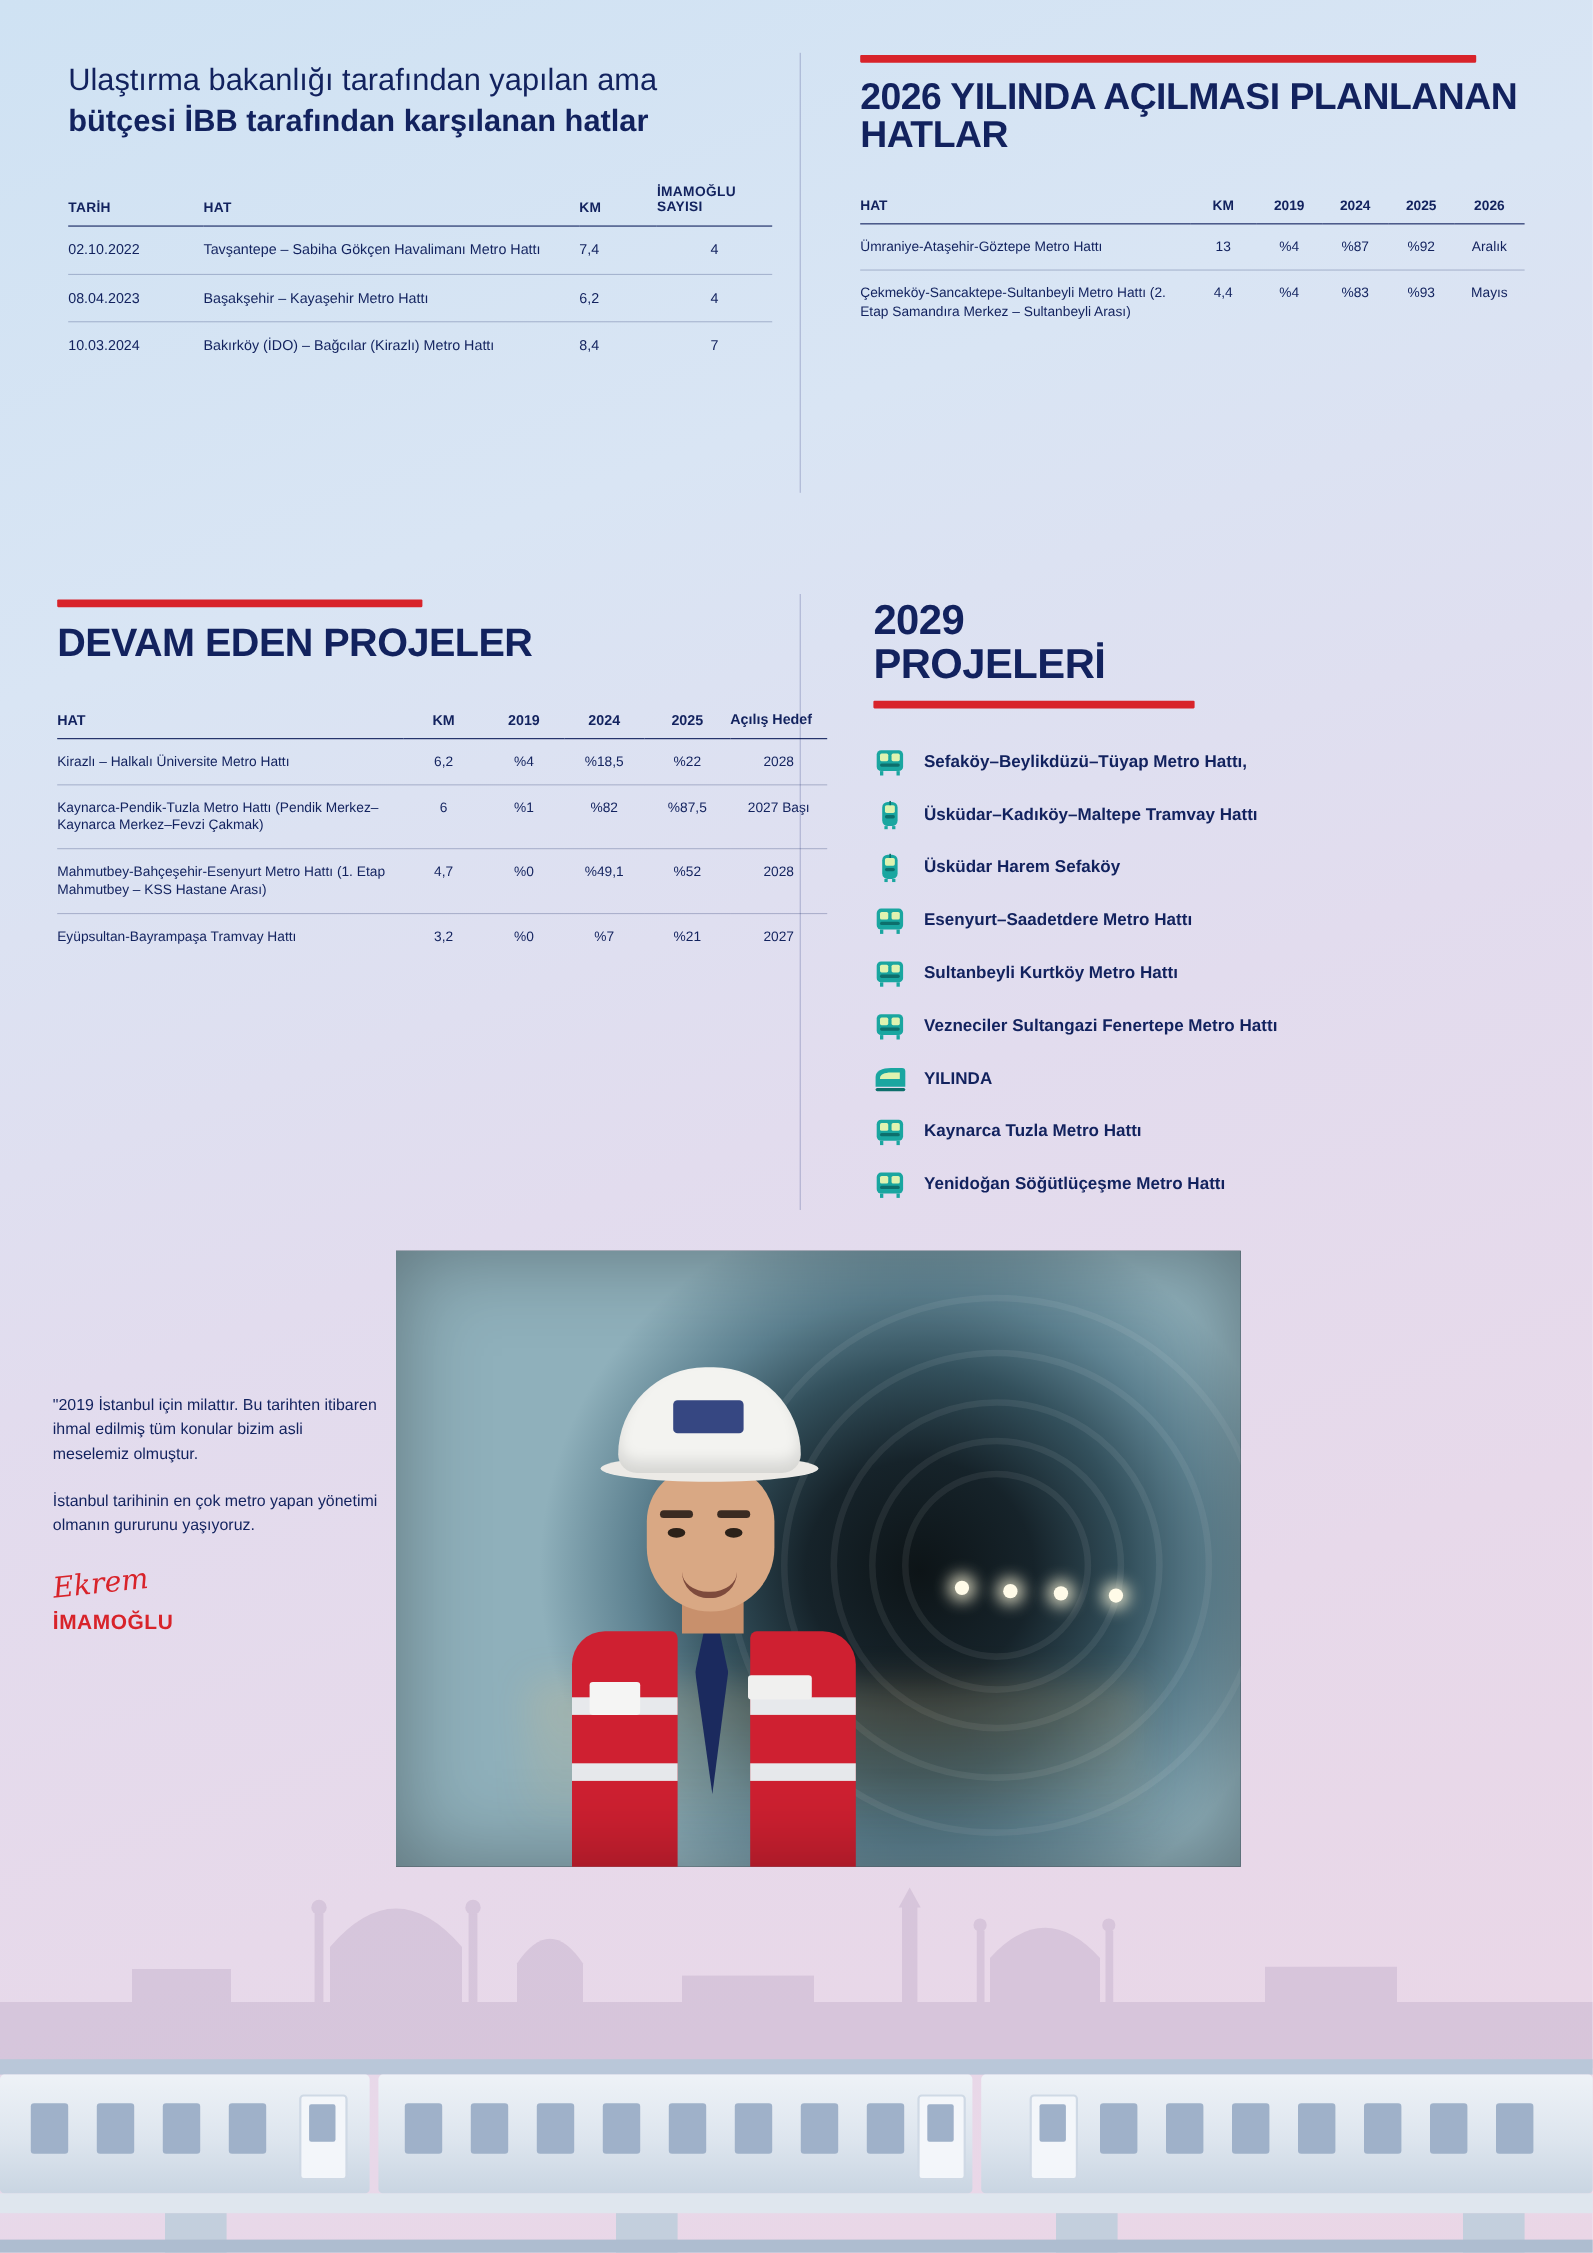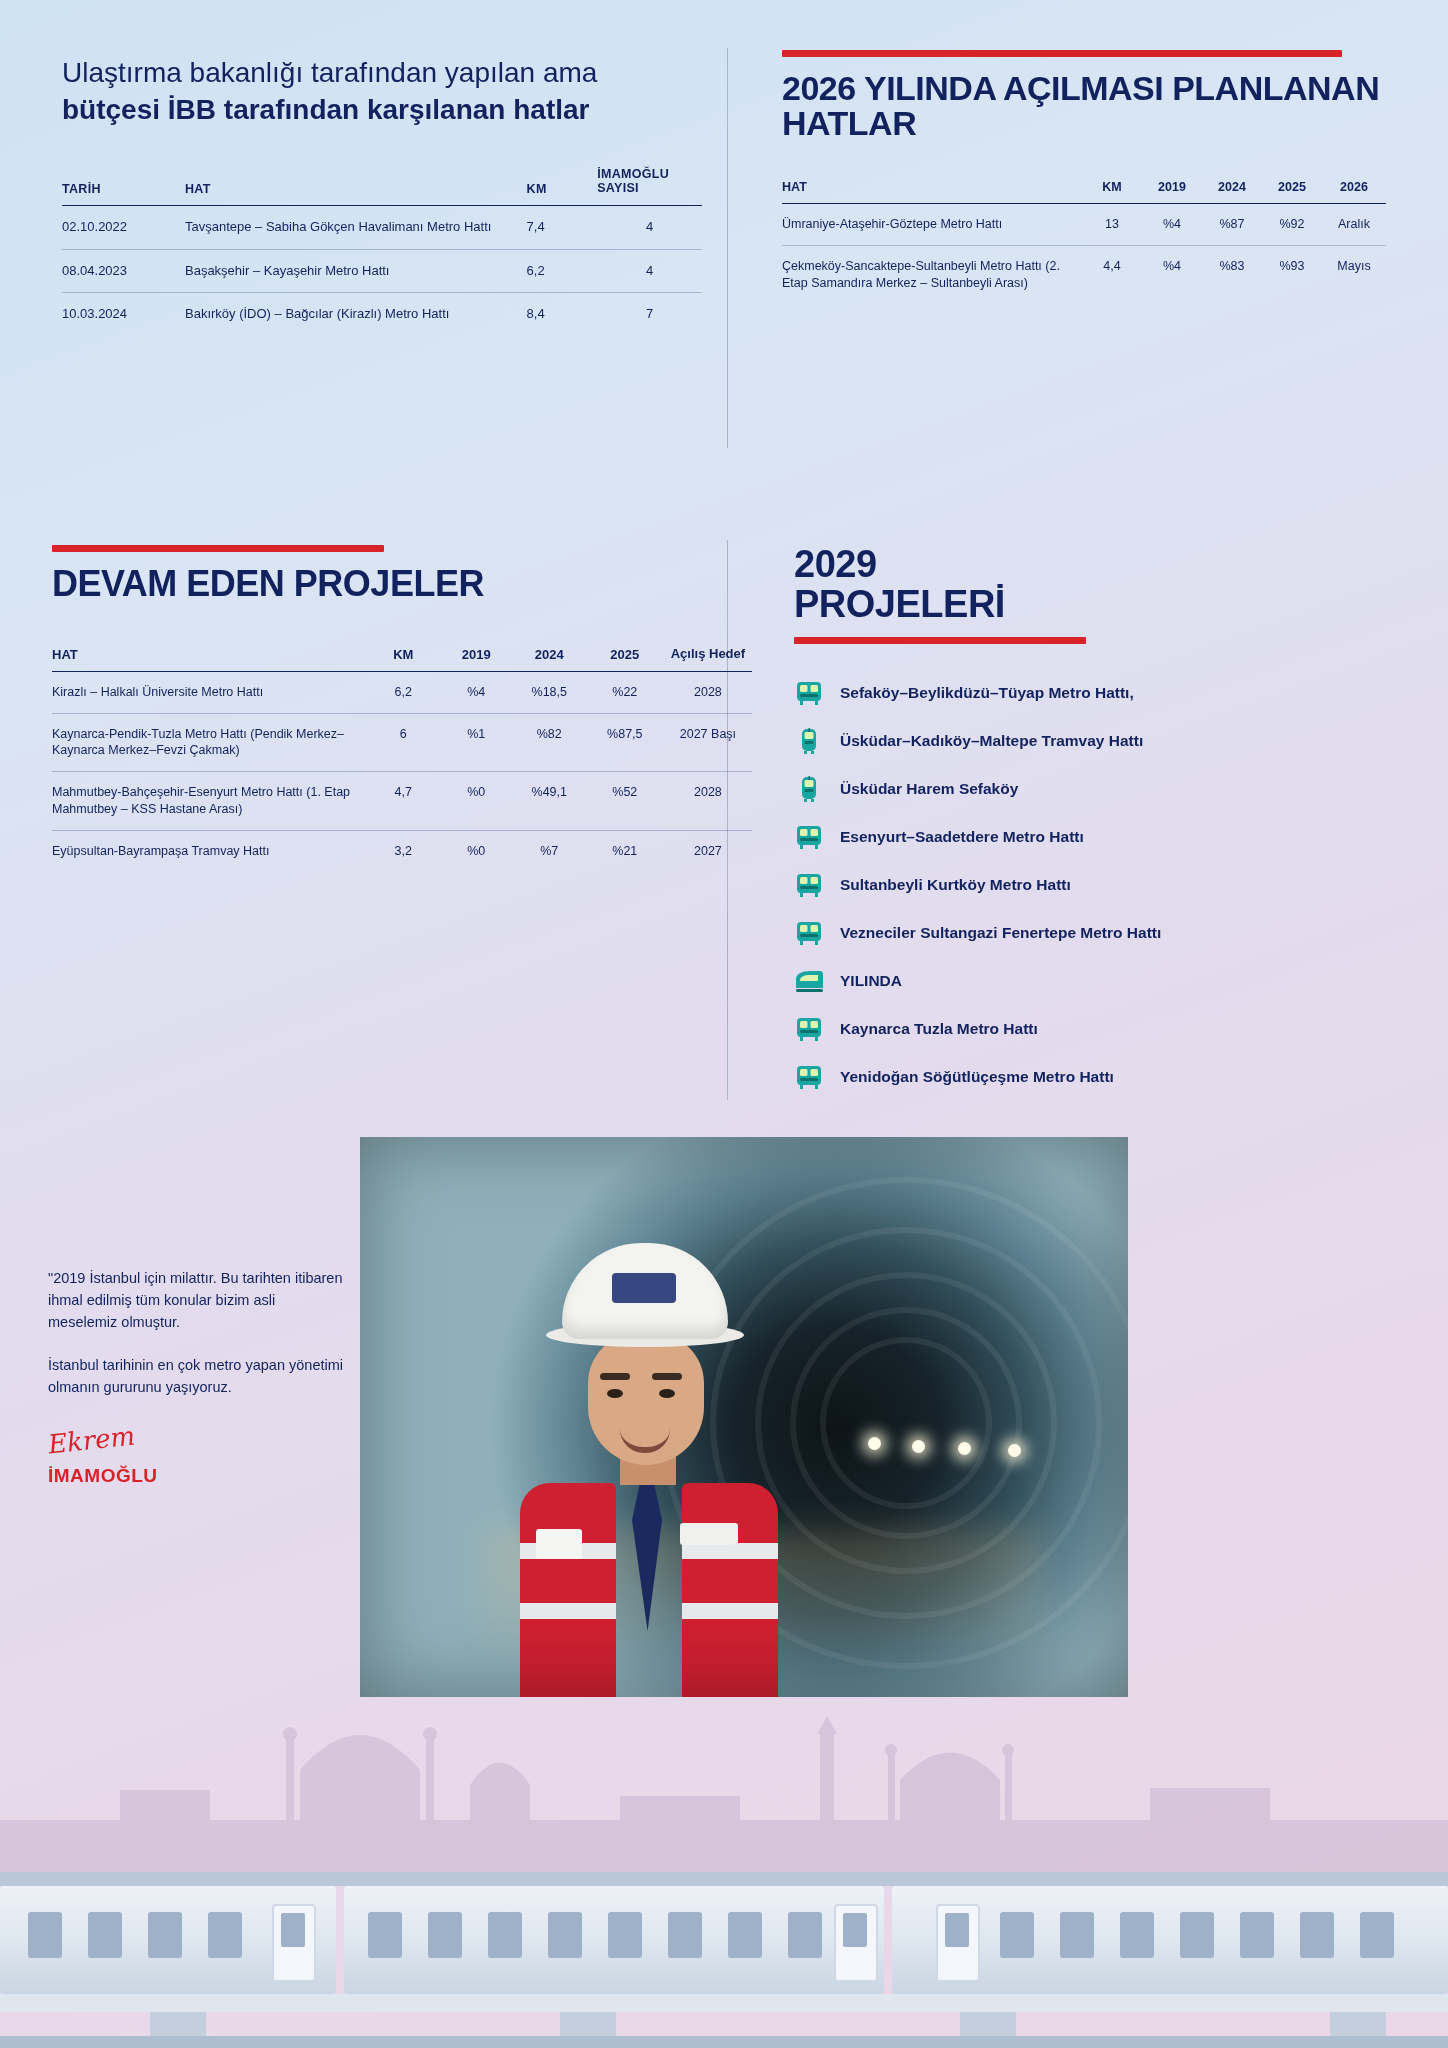--- a/index.html
+++ b/index.html
@@ -199,21 +199,21 @@
     <h2 class="blk-title">DEVAM EDEN PROJELER</h2>
 
     <table class="t3">
       <thead>
         <tr>
           <th style="width:250px">HAT</th>
           <th style="width:58px;text-align:center">KM</th>
           <th style="width:58px;text-align:center">2019</th>
           <th style="width:58px;text-align:center">2024</th>
           <th style="width:62px;text-align:center">2025</th>
-          <th style="width:70px;text-align:center;line-height:1.15">Açılış Hedef</th>
+          <th style="width:70px;line-height:1.15">Açılış Hedef</th>
         </tr>
       </thead>
       <tbody>
         <tr>
           <td>Kirazlı – Halkalı Üniversite Metro Hattı</td>
           <td class="c">6,2</td>
           <td class="c">%4</td>
           <td class="c">%18,5</td>
           <td class="c">%22</td>
           <td class="c">2028</td>

